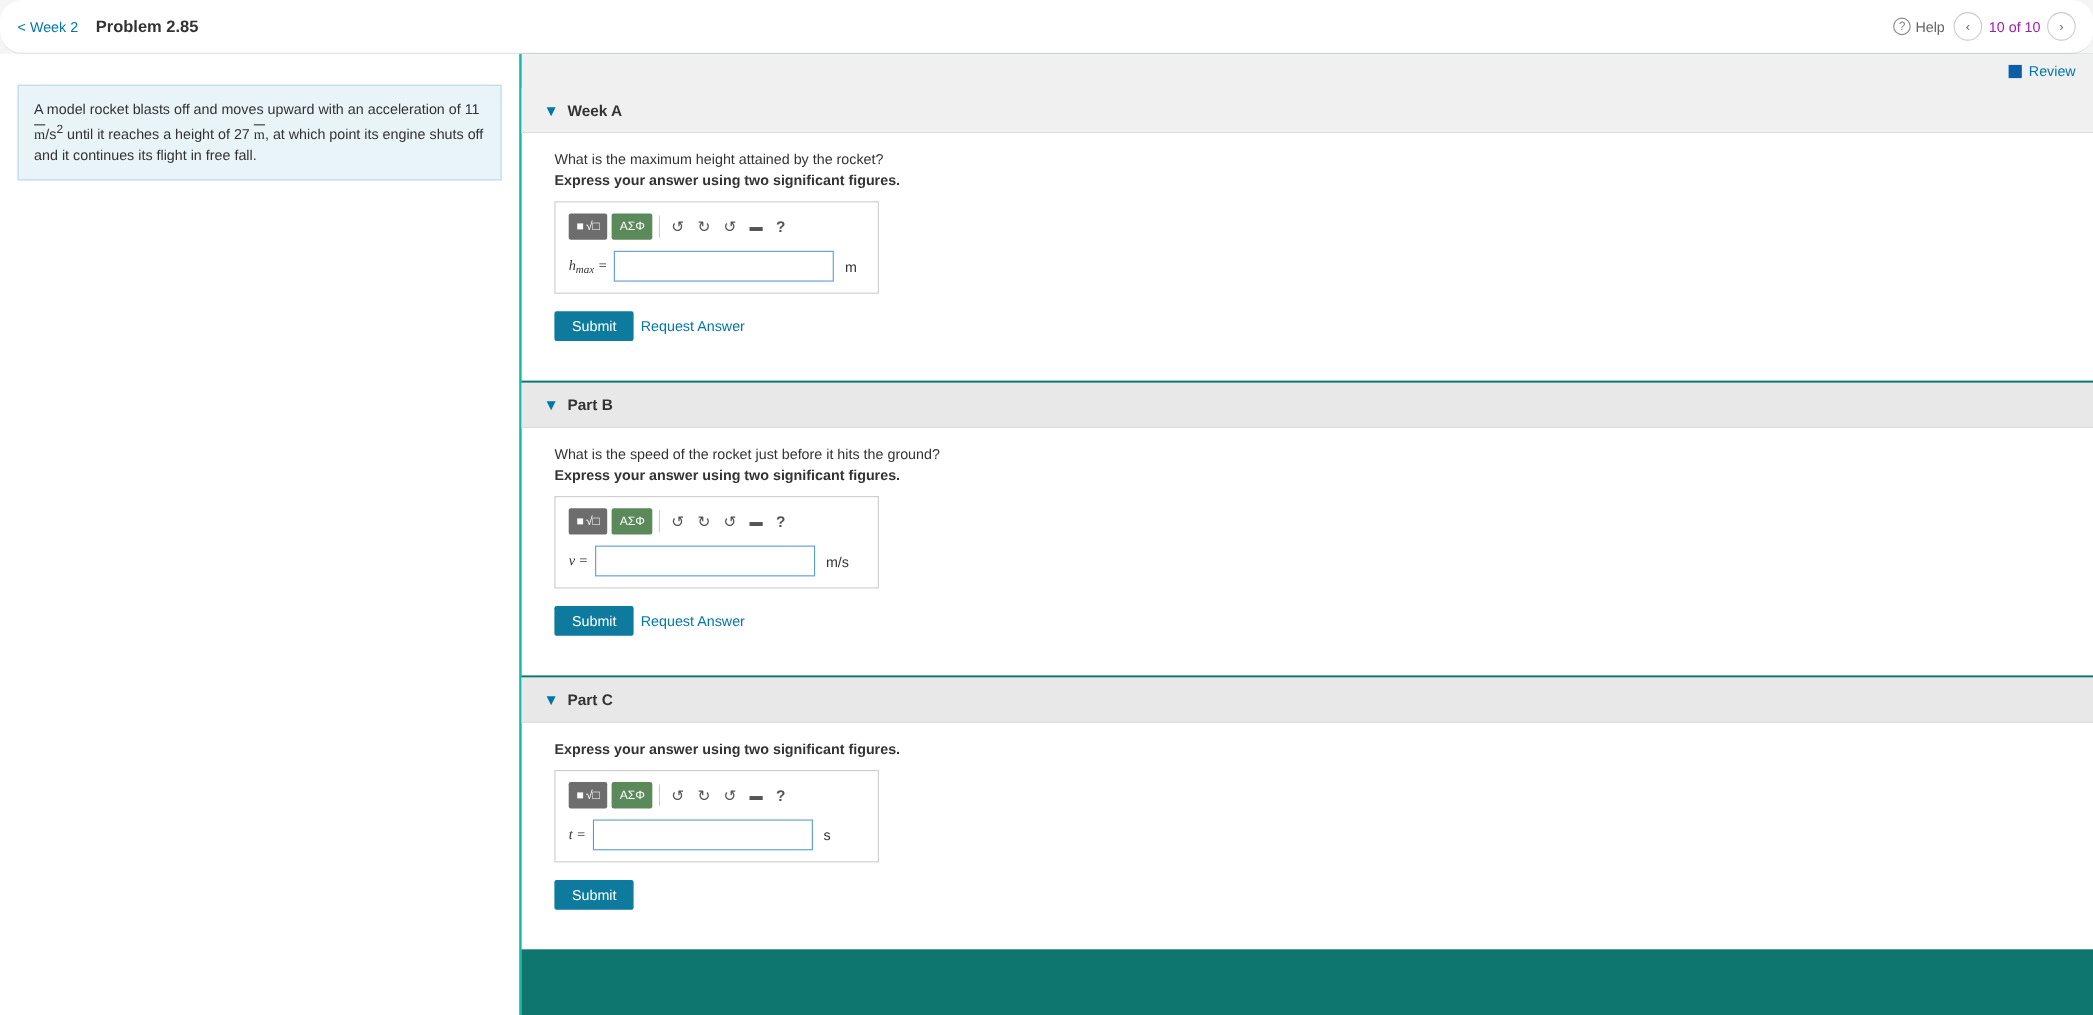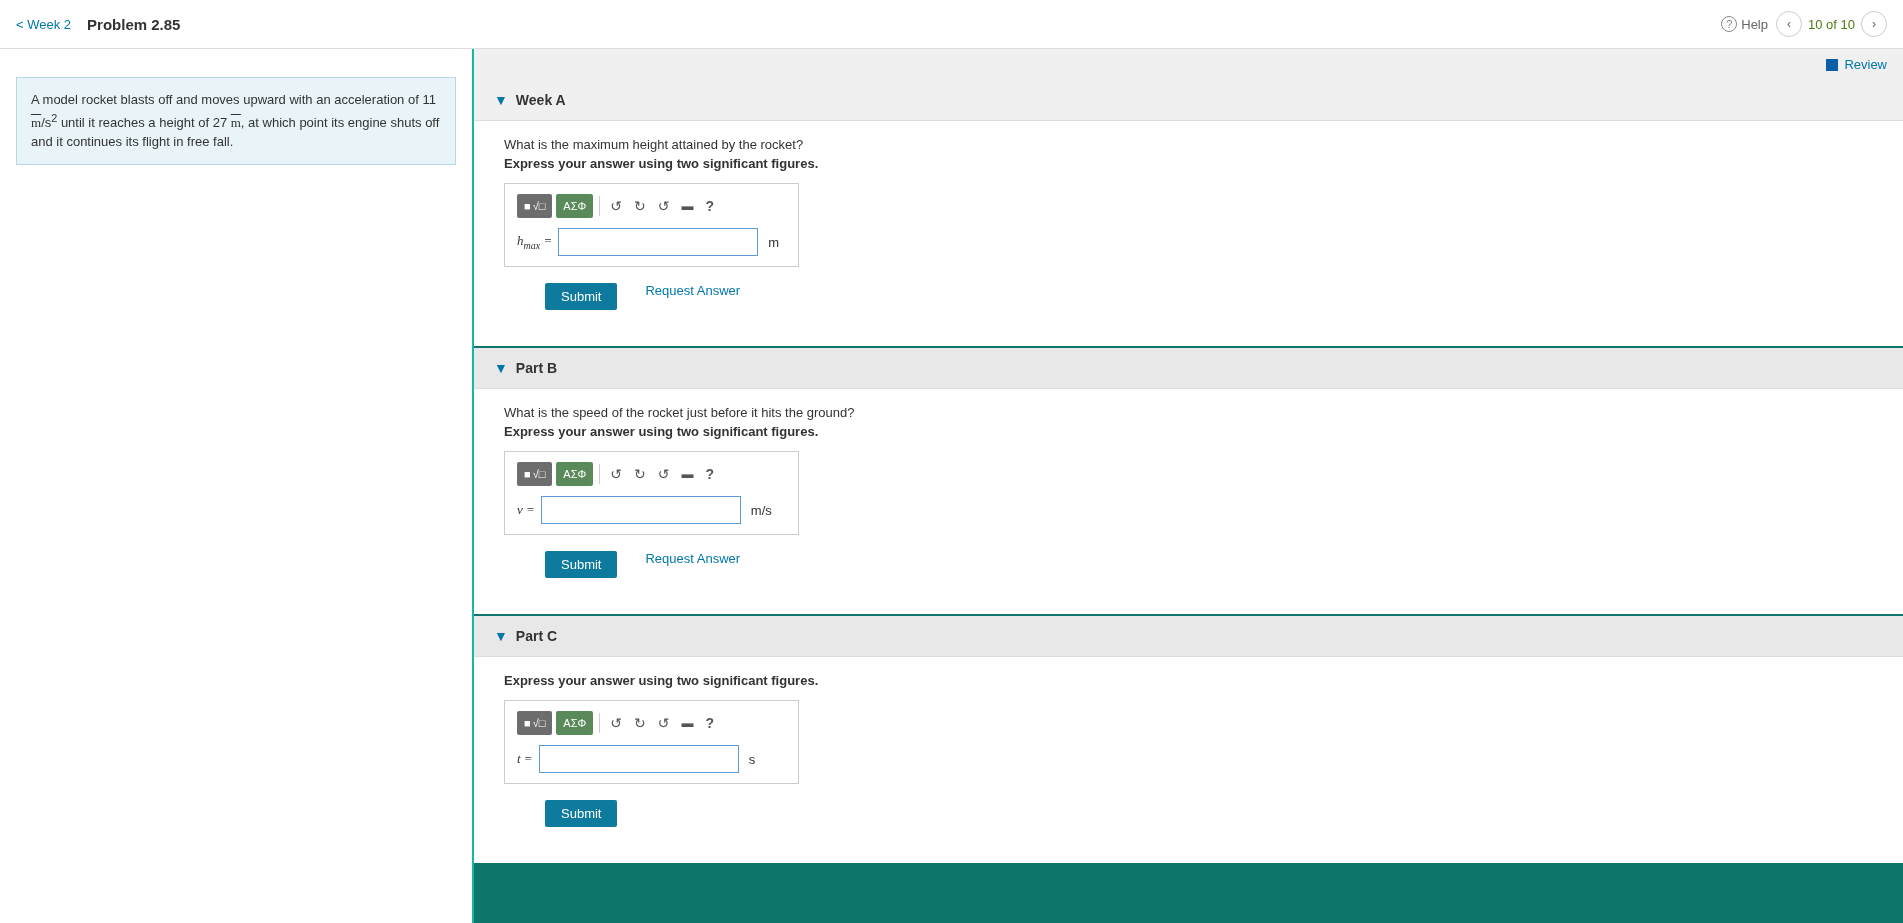--- a/index.html
+++ b/index.html
@@ -7,33 +7,34 @@
 
     
     .top-bar {
       display: flex;
       align-items: center;
       justify-content: space-between;
       padding: 24px 16px;
       background: #fff;
       border-bottom: 1px solid #ddd;
       height: 44px;
+      border-radius: 20px;
     }
     .top-bar-left { display: flex; align-items: center; gap: 16px; }
     .week-link { color: #0077aa; text-decoration: none; font-size: 13px; }
     .problem-title { font-weight: bold; font-size: 15px; text-align: right; }
     .top-bar-right { display: flex; align-items: center; gap: 8px; }
     .help-btn { display: flex; align-items: center; gap: 4px; color: #666; font-size: 13px; cursor: pointer; }
     .nav-controls { display: flex; align-items: center; gap: 6px; }
     .nav-btn {
       width: 26px; height: 26px; border-radius: 50%; border: 1px solid #ccc;
       background: #fff; cursor: pointer; display: flex; align-items: center; justify-content: center;
       font-size: 12px; color: #666;
     }
-    .page-count { font-size: 13px; color: #4d7c0f; }
+    .page-count { font-size: 13px; color: #a21caf; }
 
     
     .main-layout { display: flex; height: calc(100vh - 44px); }
 
     
     .left-panel {
       width: 474px;
       min-width: 474px;
       background: #fff;
       border-right: 2px solid #14b8a6;
@@ -146,21 +147,21 @@
     .answer-input {
       border: 1px solid #5b9bd5;
       padding: 4px 6px;
       font-size: 13px;
       width: 200px;
       height: 28px;
       outline: none;
     }
     .eq-unit { font-size: 13px; margin-left: 4px; }
 
-    .action-row { display: flex; gap: 28px; margin-top: 4px; margin-left: 41px; }
+    .action-row { display: flex; align-items: center; gap: 6px; margin-top: 4px; }
     .submit-btn {
       background: #0d7a9e;
       color: #fff;
       border: none;
       padding: 6px 16px;
       font-size: 13px;
       cursor: pointer;
       border-radius: 2px;
     }
     .request-answer-link {

